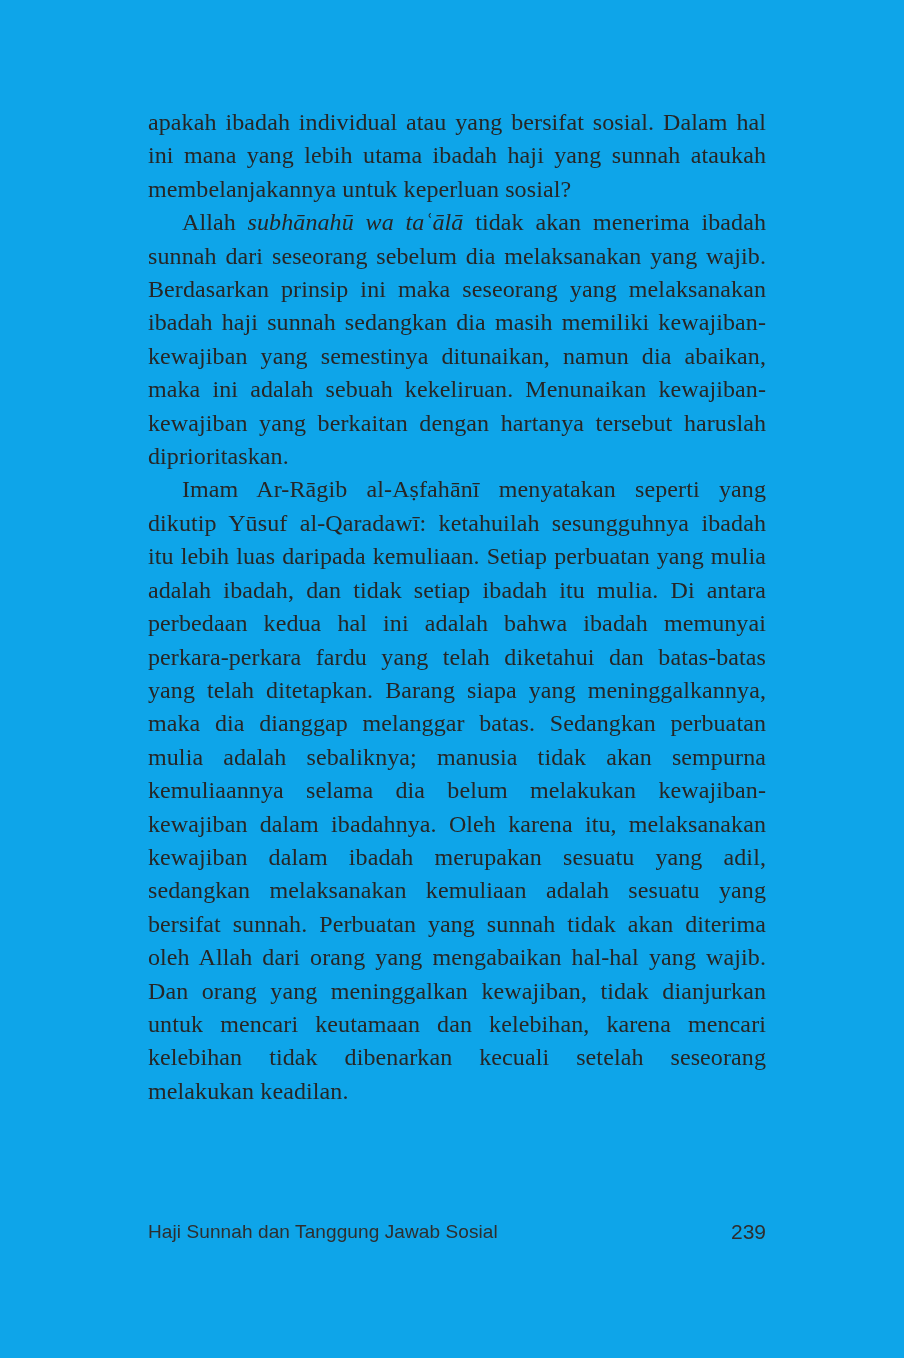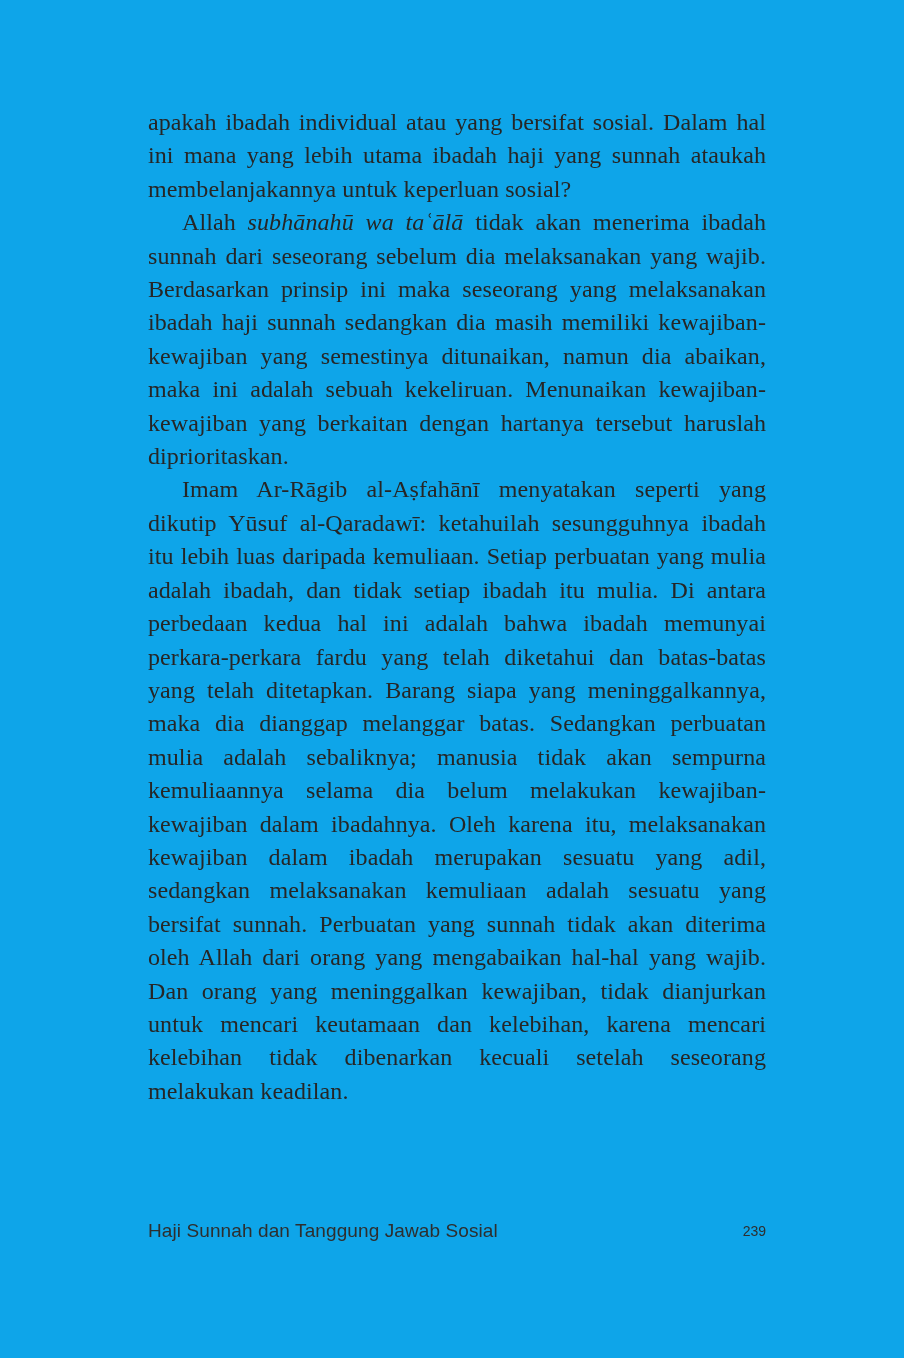--- a/index.html
+++ b/index.html
@@ -46,21 +46,21 @@
     align-items: center;
   }
   .footer .running-title {
     font-family: "Liberation Sans", sans-serif;
     font-size: 19px;
     color: #2e2e2e;
     letter-spacing: 0.1px;
   }
   .footer .page-number {
     font-family: "Liberation Sans", sans-serif;
-    font-size: 14px;
+    font-size: 21px;
     color: #2e2e2e;
   }
 </style>
 </head>
 <body>
 
 <div class="page">
 
   <div class="text-block">
     <p>apakah ibadah individual atau yang bersifat sosial. Dalam hal ini mana yang lebih utama ibadah haji yang sunnah ataukah membelanjakannya untuk keperluan sosial?</p>

